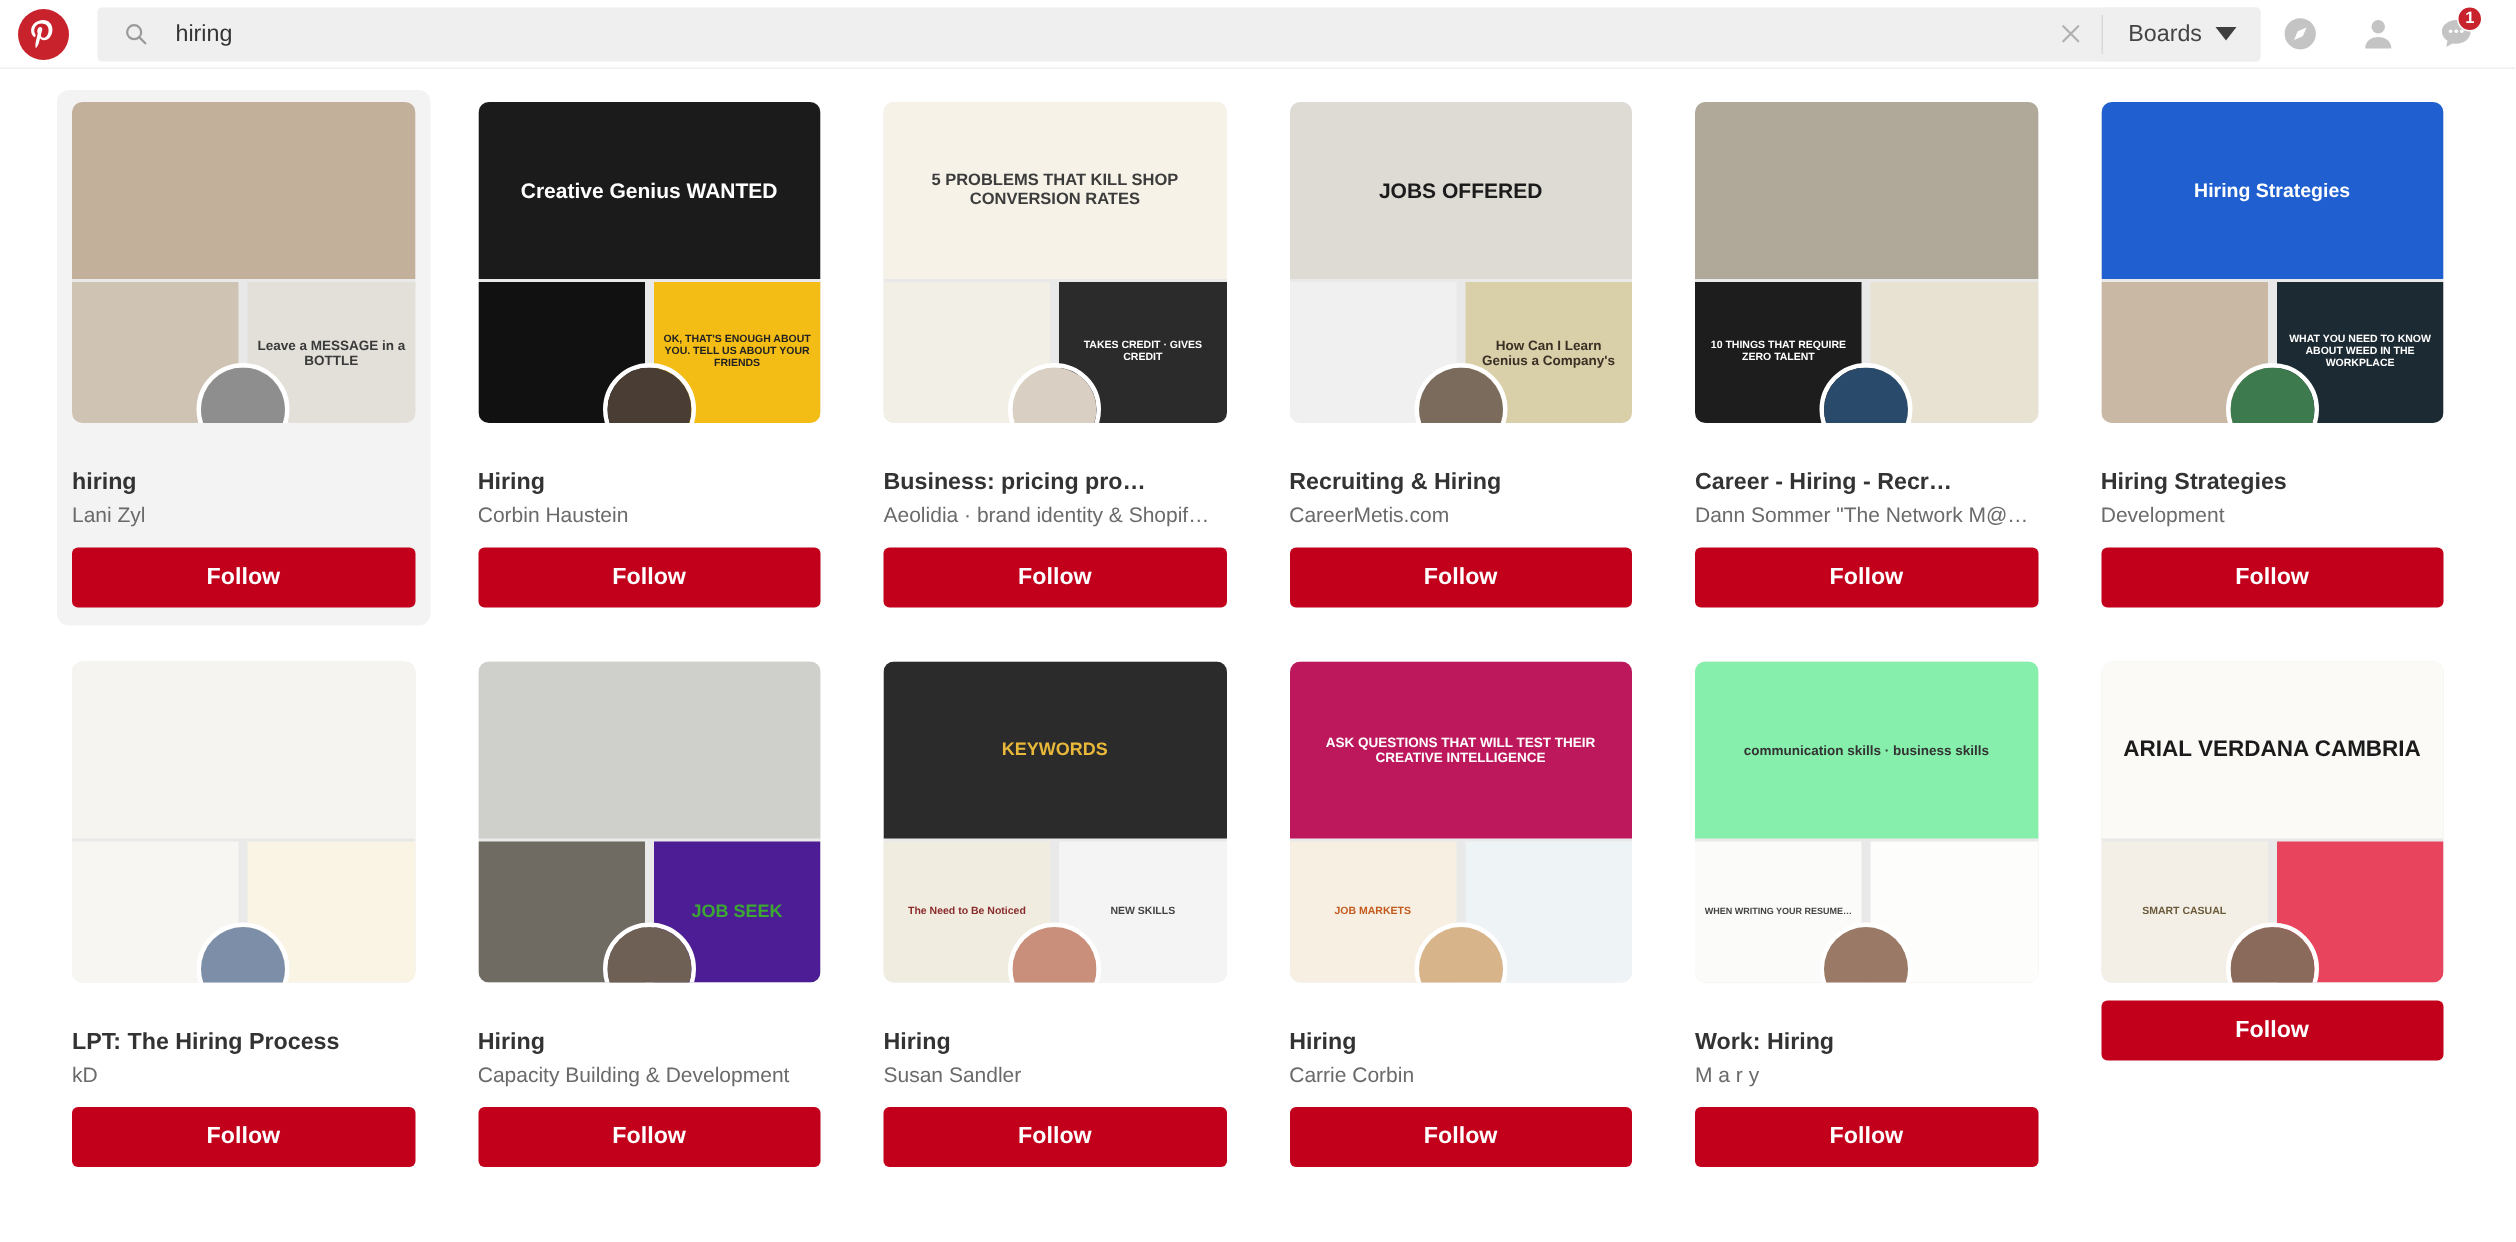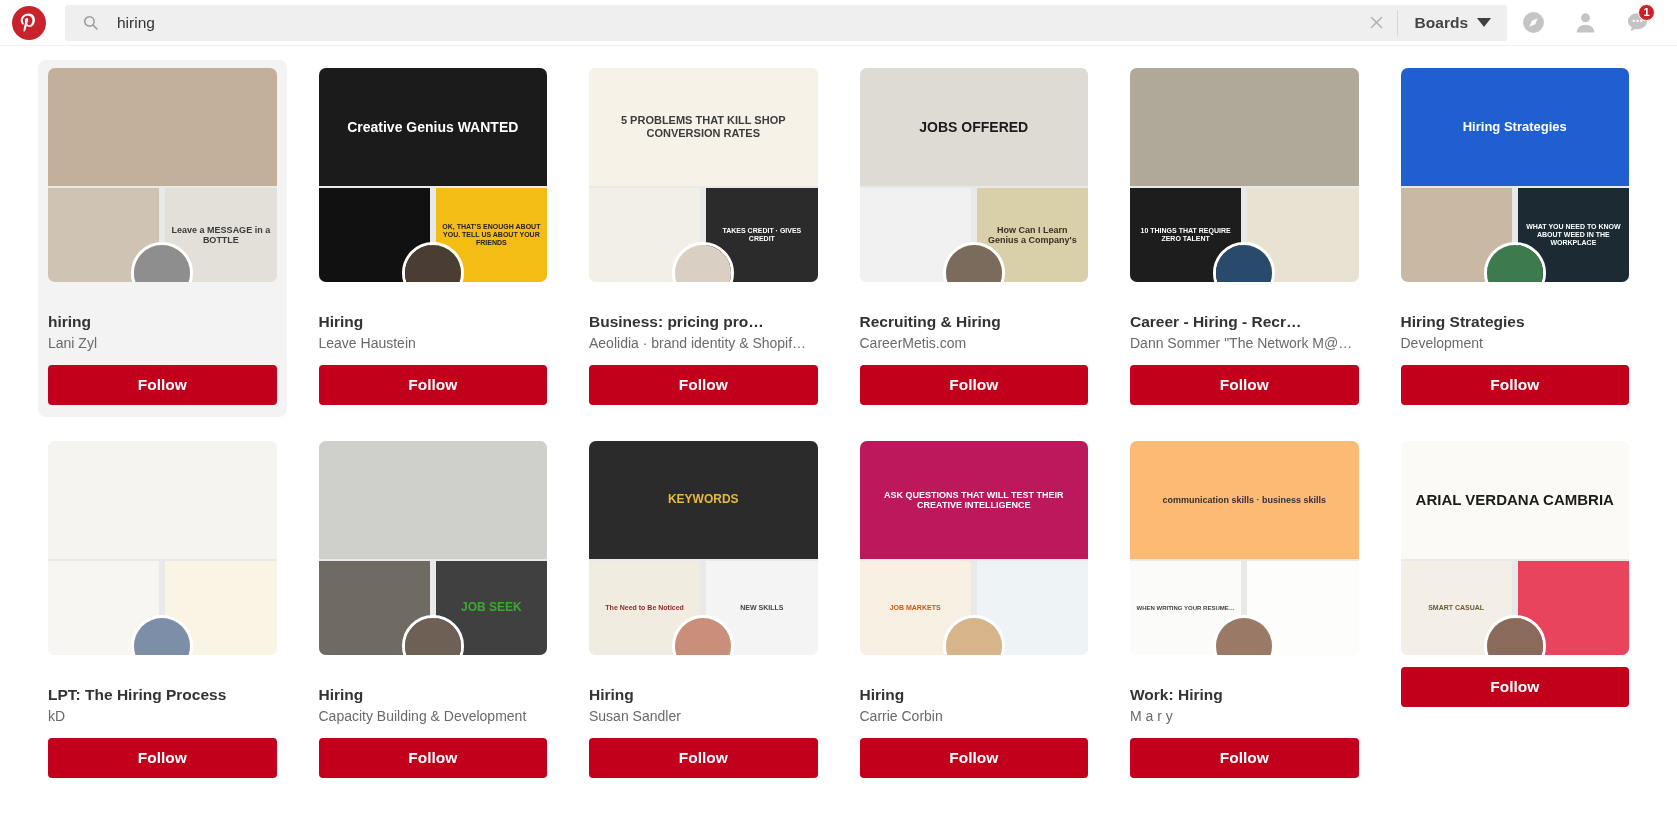--- a/index.html
+++ b/index.html
@@ -81,21 +81,21 @@
     display: flex; align-items: center;
     gap: 9px;
     padding: 0 16px 0 17px;
     background: #efefef;
     border-radius: 0 3px 3px 0;
     cursor: pointer;
     flex: 0 0 auto;
   }
   .boards-label {
     font-size: 15.5px;
-    font-weight: bold;
+    font-weight: normal;
     color: #444;
     white-space: nowrap;
   }
   .caret { width: 0; height: 0; border-left: 7px solid transparent;
            border-right: 7px solid transparent; border-top: 9px solid #3f3f3f; }
 
   .hdr-icons { display: flex; align-items: center; gap: 0; flex: 0 0 auto; }
   .hdr-icon {
     width: 52px; height: 46px;
     display: flex; align-items: center; justify-content: center;
@@ -293,21 +293,21 @@
         <div class="thumb-sm" style="background:#f4bd15">
           <div class="ph-txt" style="color:#222;font-size:7px">OK, THAT'S ENOUGH ABOUT YOU. TELL US ABOUT YOUR FRIENDS</div>
         </div>
       </div>
       <div class="avatar">
         <div class="av-inner" style="background:#4a3d33"></div>
       </div>
     </div>
     <div class="meta">
       <div class="board-title">Hiring</div>
-      <div class="board-owner">Leave Haustein</div>
+      <div class="board-owner">Corbin Haustein</div>
     </div>
     <button class="follow-btn">Follow</button>
   </div>
     <div class="card">
     <div class="thumbs">
       <div class="thumb-big" style="background:#f6f2e8">
         <div class="ph-txt" style="color:#3c3c3c;font-size:11px">5 PROBLEMS THAT KILL SHOP CONVERSION RATES</div>
       </div>
       <div class="thumb-row">
         <div class="thumb-sm" style="background:#f2efe6">
@@ -421,21 +421,21 @@
   </div>
     <div class="card">
     <div class="thumbs">
       <div class="thumb-big" style="background:#cfcfcc">
         <div class="ph-txt" style="color:#333;font-size:8px"></div>
       </div>
       <div class="thumb-row">
         <div class="thumb-sm" style="background:#6f6a62">
           <div class="ph-txt" style="color:#fff;font-size:8px"></div>
         </div>
-        <div class="thumb-sm" style="background:#404040">
+        <div class="thumb-sm" style="background:#4c1d95">
           <div class="ph-txt" style="color:#3ca832;font-size:12px">JOB SEEK</div>
         </div>
       </div>
       <div class="avatar">
         <div class="av-inner" style="background:#6e6054"></div>
       </div>
     </div>
     <div class="meta">
       <div class="board-title">Hiring</div>
       <div class="board-owner">Capacity Building &amp; Development</div>
@@ -483,21 +483,21 @@
       </div>
     </div>
     <div class="meta">
       <div class="board-title">Hiring</div>
       <div class="board-owner">Carrie Corbin</div>
     </div>
     <button class="follow-btn">Follow</button>
   </div>
     <div class="card">
     <div class="thumbs">
-      <div class="thumb-big" style="background:#fdba74">
+      <div class="thumb-big" style="background:#86efac">
         <div class="ph-txt" style="color:#333;font-size:9px">communication skills · business skills</div>
       </div>
       <div class="thumb-row">
         <div class="thumb-sm" style="background:#fbfbfa">
           <div class="ph-txt" style="color:#444;font-size:6px">WHEN WRITING YOUR RESUME…</div>
         </div>
         <div class="thumb-sm" style="background:#fdfdfc">
           <div class="ph-txt" style="color:#444;font-size:6px"></div>
         </div>
       </div>

